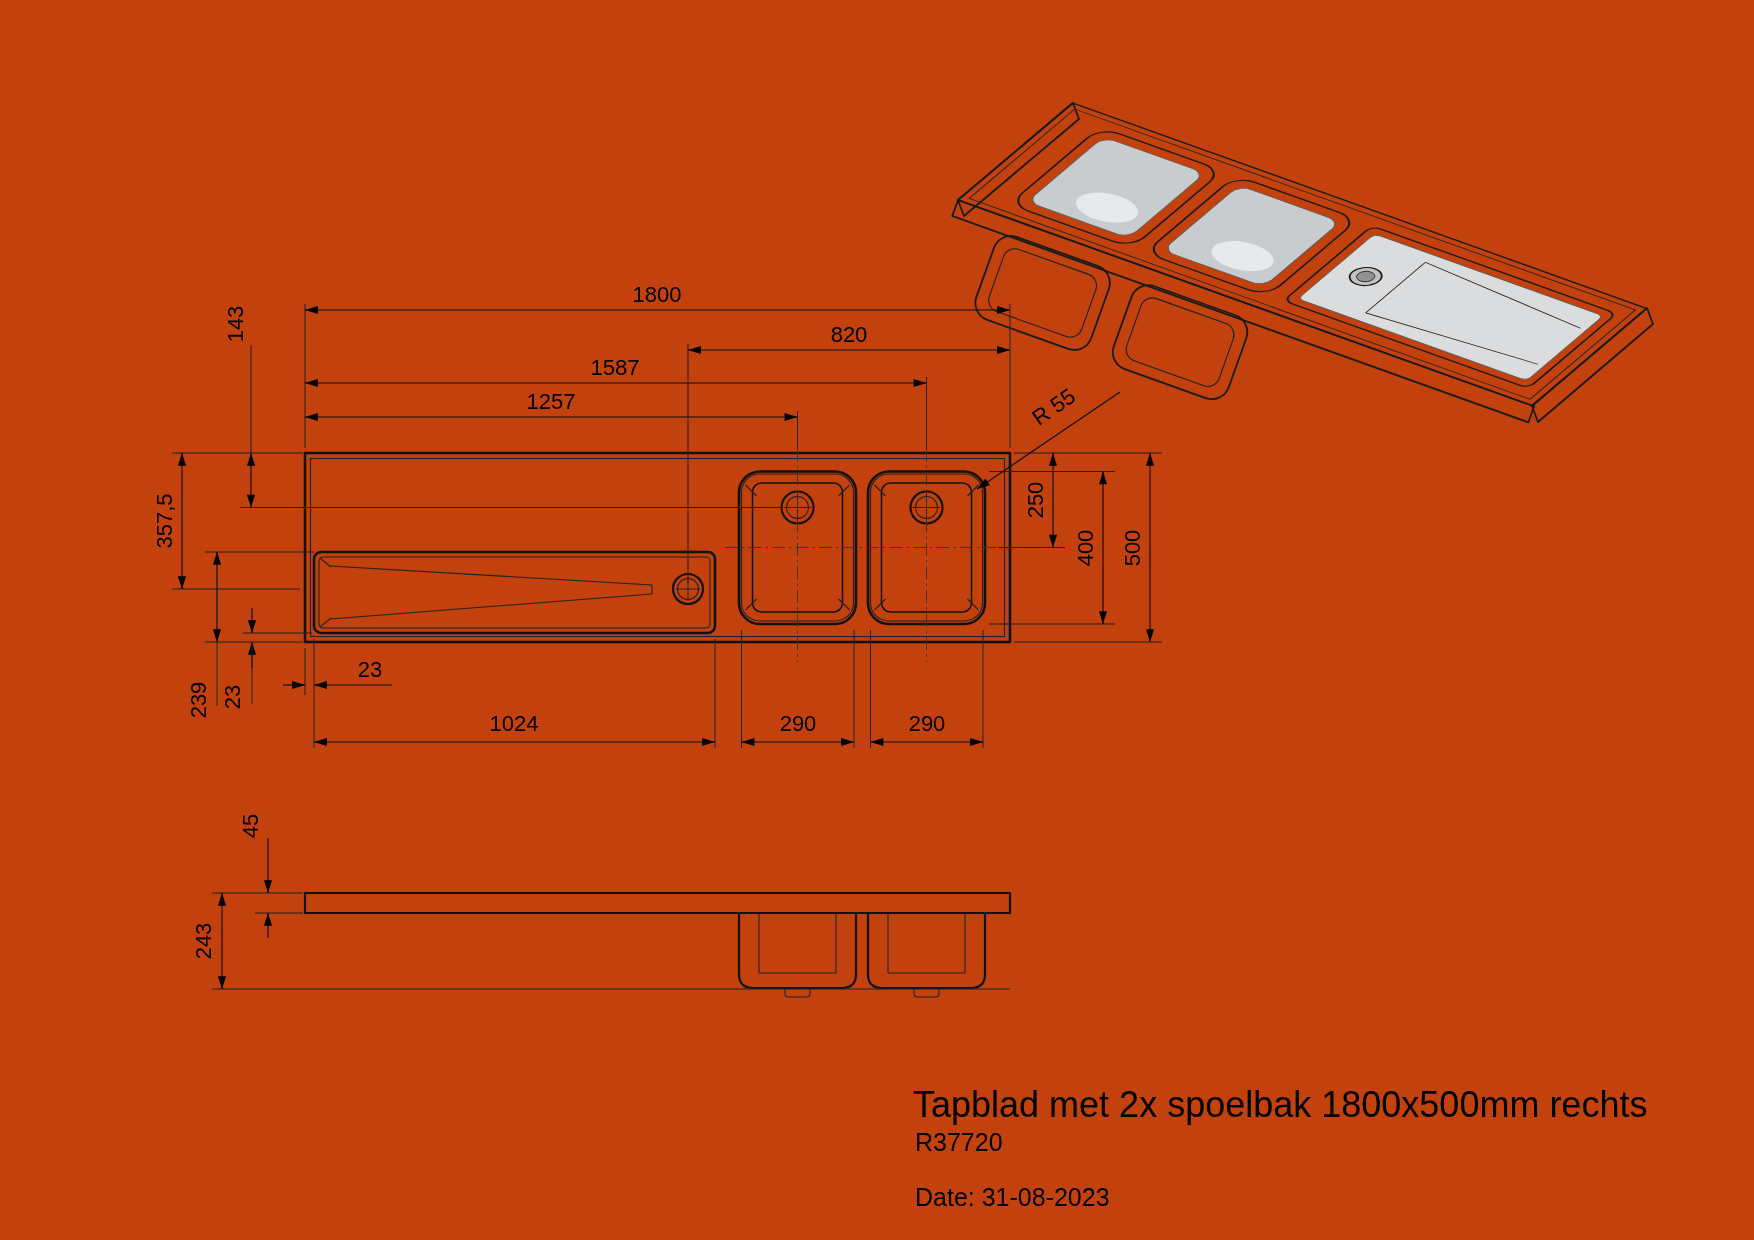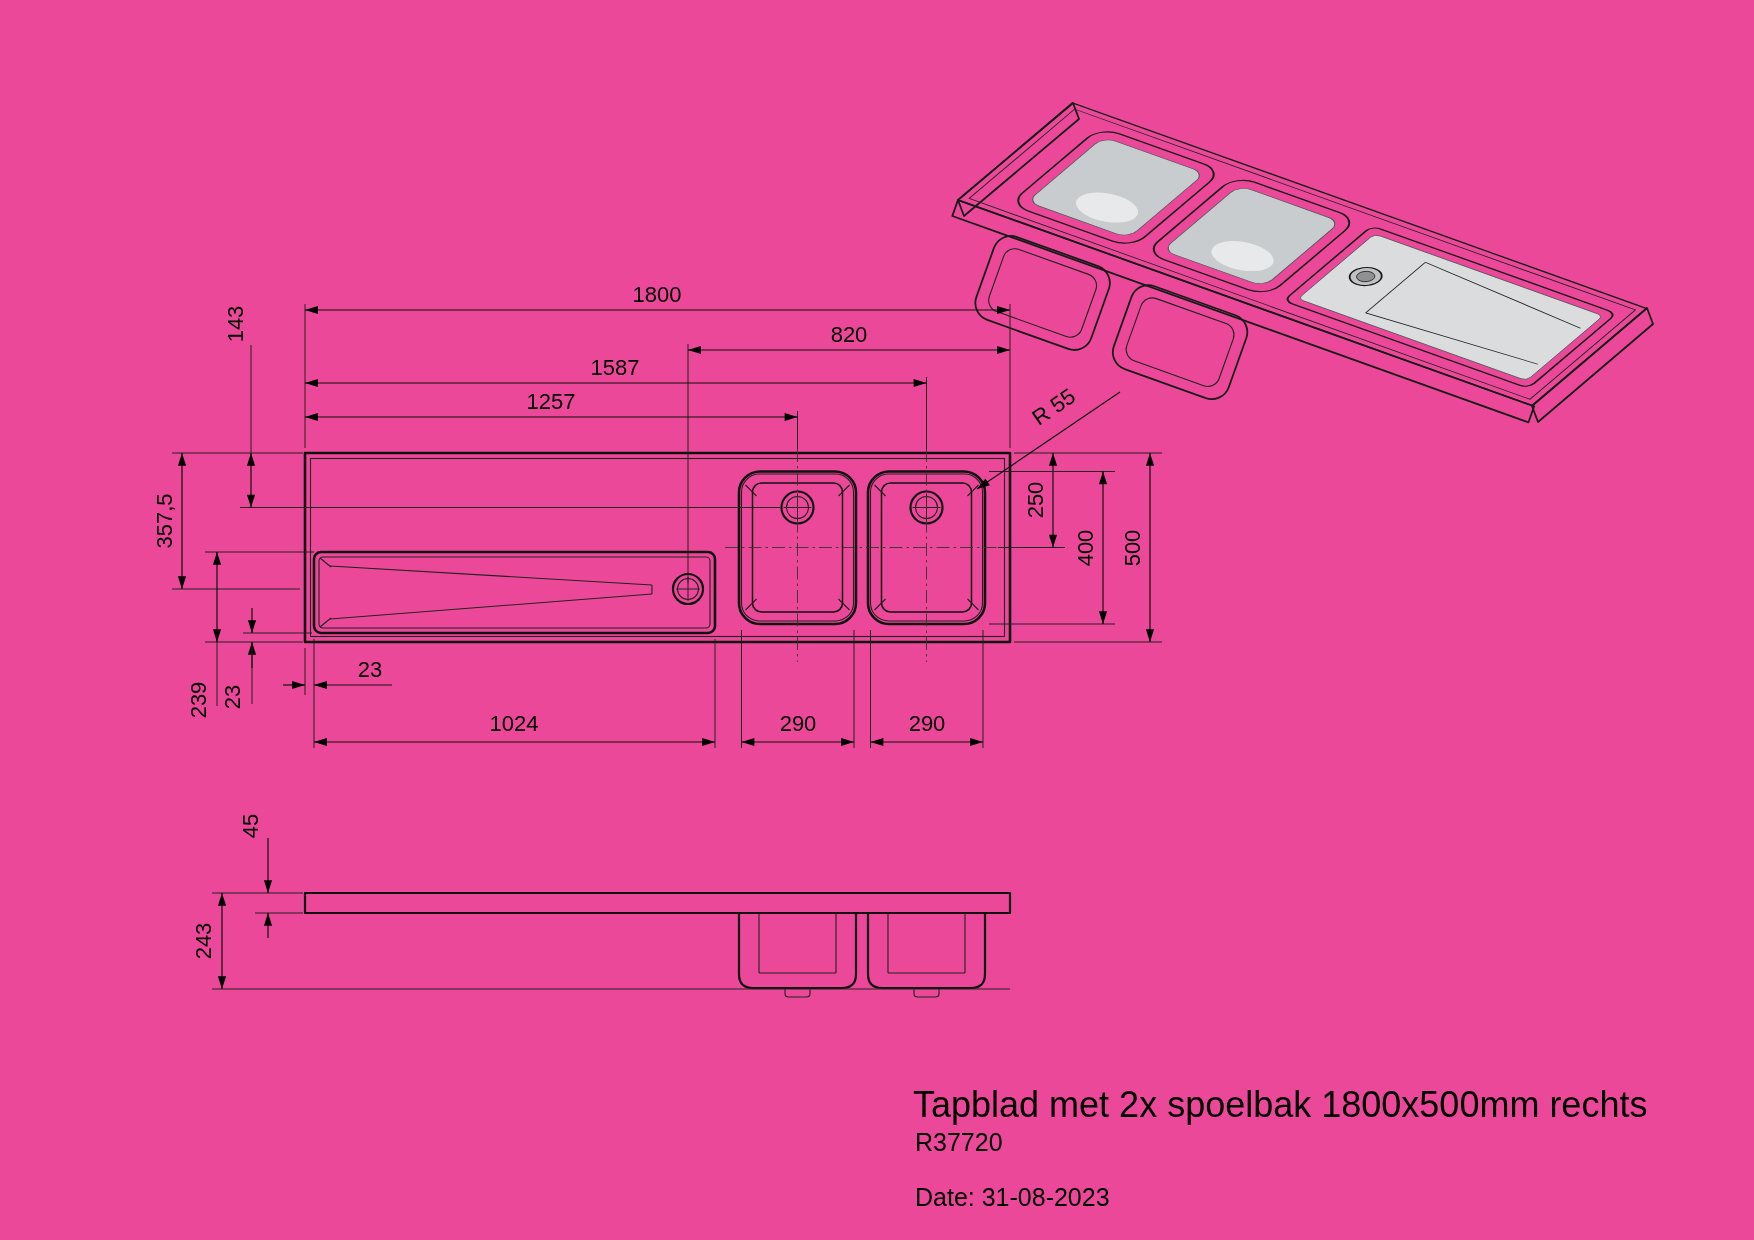--- a/index.html
+++ b/index.html
@@ -1,16 +1,16 @@
 <!DOCTYPE html>
 <html><head>
 <meta charset="utf-8">
 <style>
   html,body{margin:0;padding:0;background:#ffffff;}
-  .page{position:relative;width:1754px;height:1240px;background:#ec4899;overflow:hidden;}
+  .page{position:relative;width:1754px;height:1240px;background:#c2410c;overflow:hidden;}
   svg{display:block;}
   text{font-family:"Liberation Sans","DejaVu Sans",sans-serif;fill:#000;}
   .dim{font-size:22px;}
   .ttl{font-size:36px;}
   .sub{font-size:25px;}
   .obj{stroke:#111;stroke-width:2.6;fill:none;stroke-linejoin:round;}
   .obj2{stroke:#111;stroke-width:2.2;fill:none;stroke-linejoin:round;}
   .thin{stroke:#222;stroke-width:1.1;fill:none;}
   .ext{stroke:#222;stroke-width:1;fill:none;}
   .dimln{stroke:#111;stroke-width:1.2;fill:none;}

